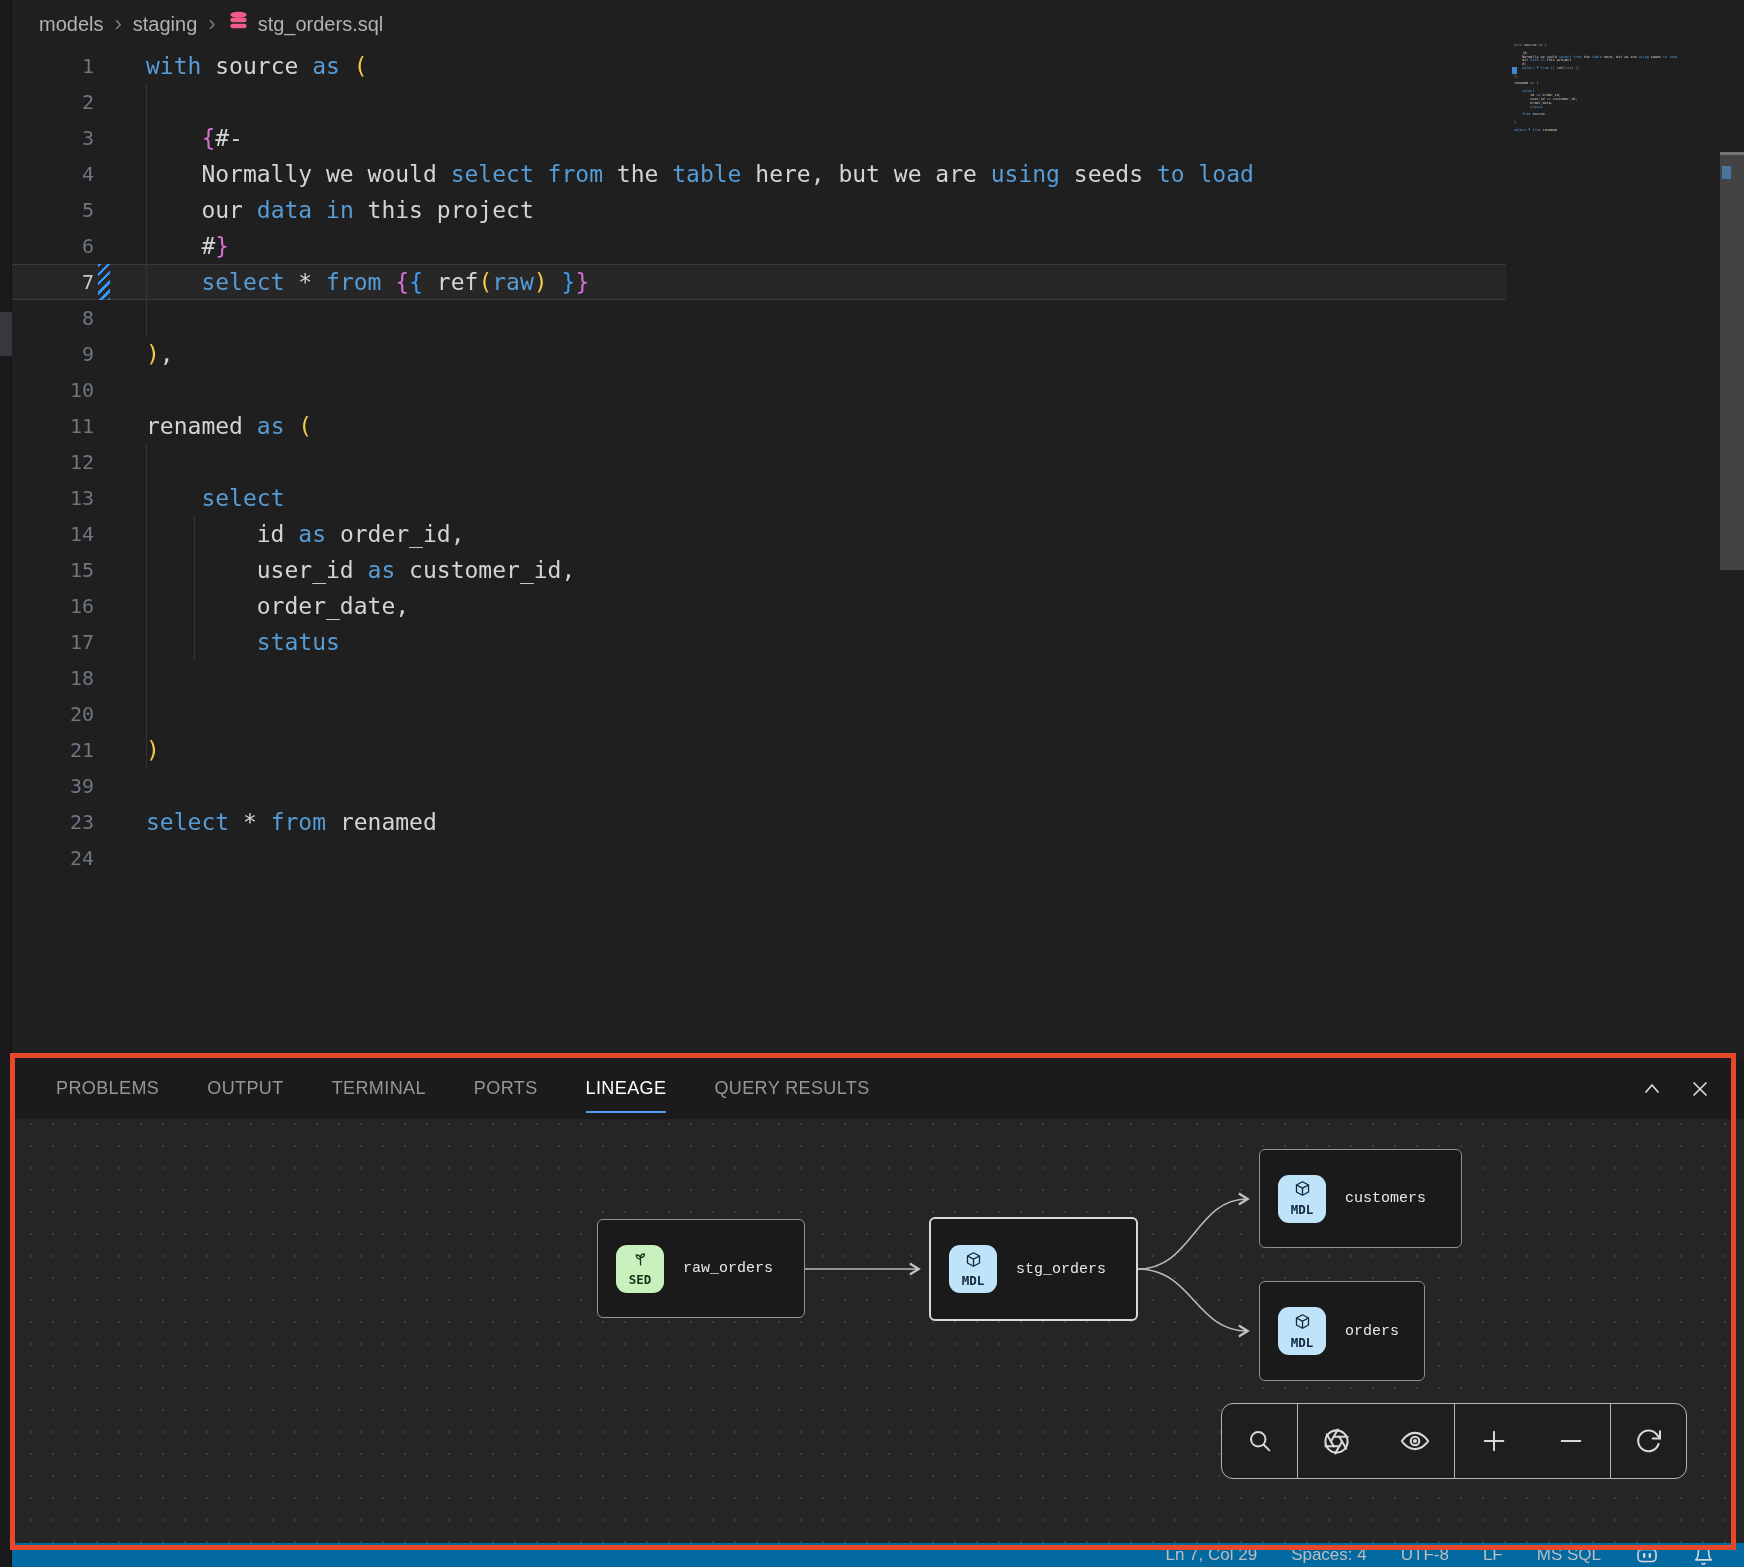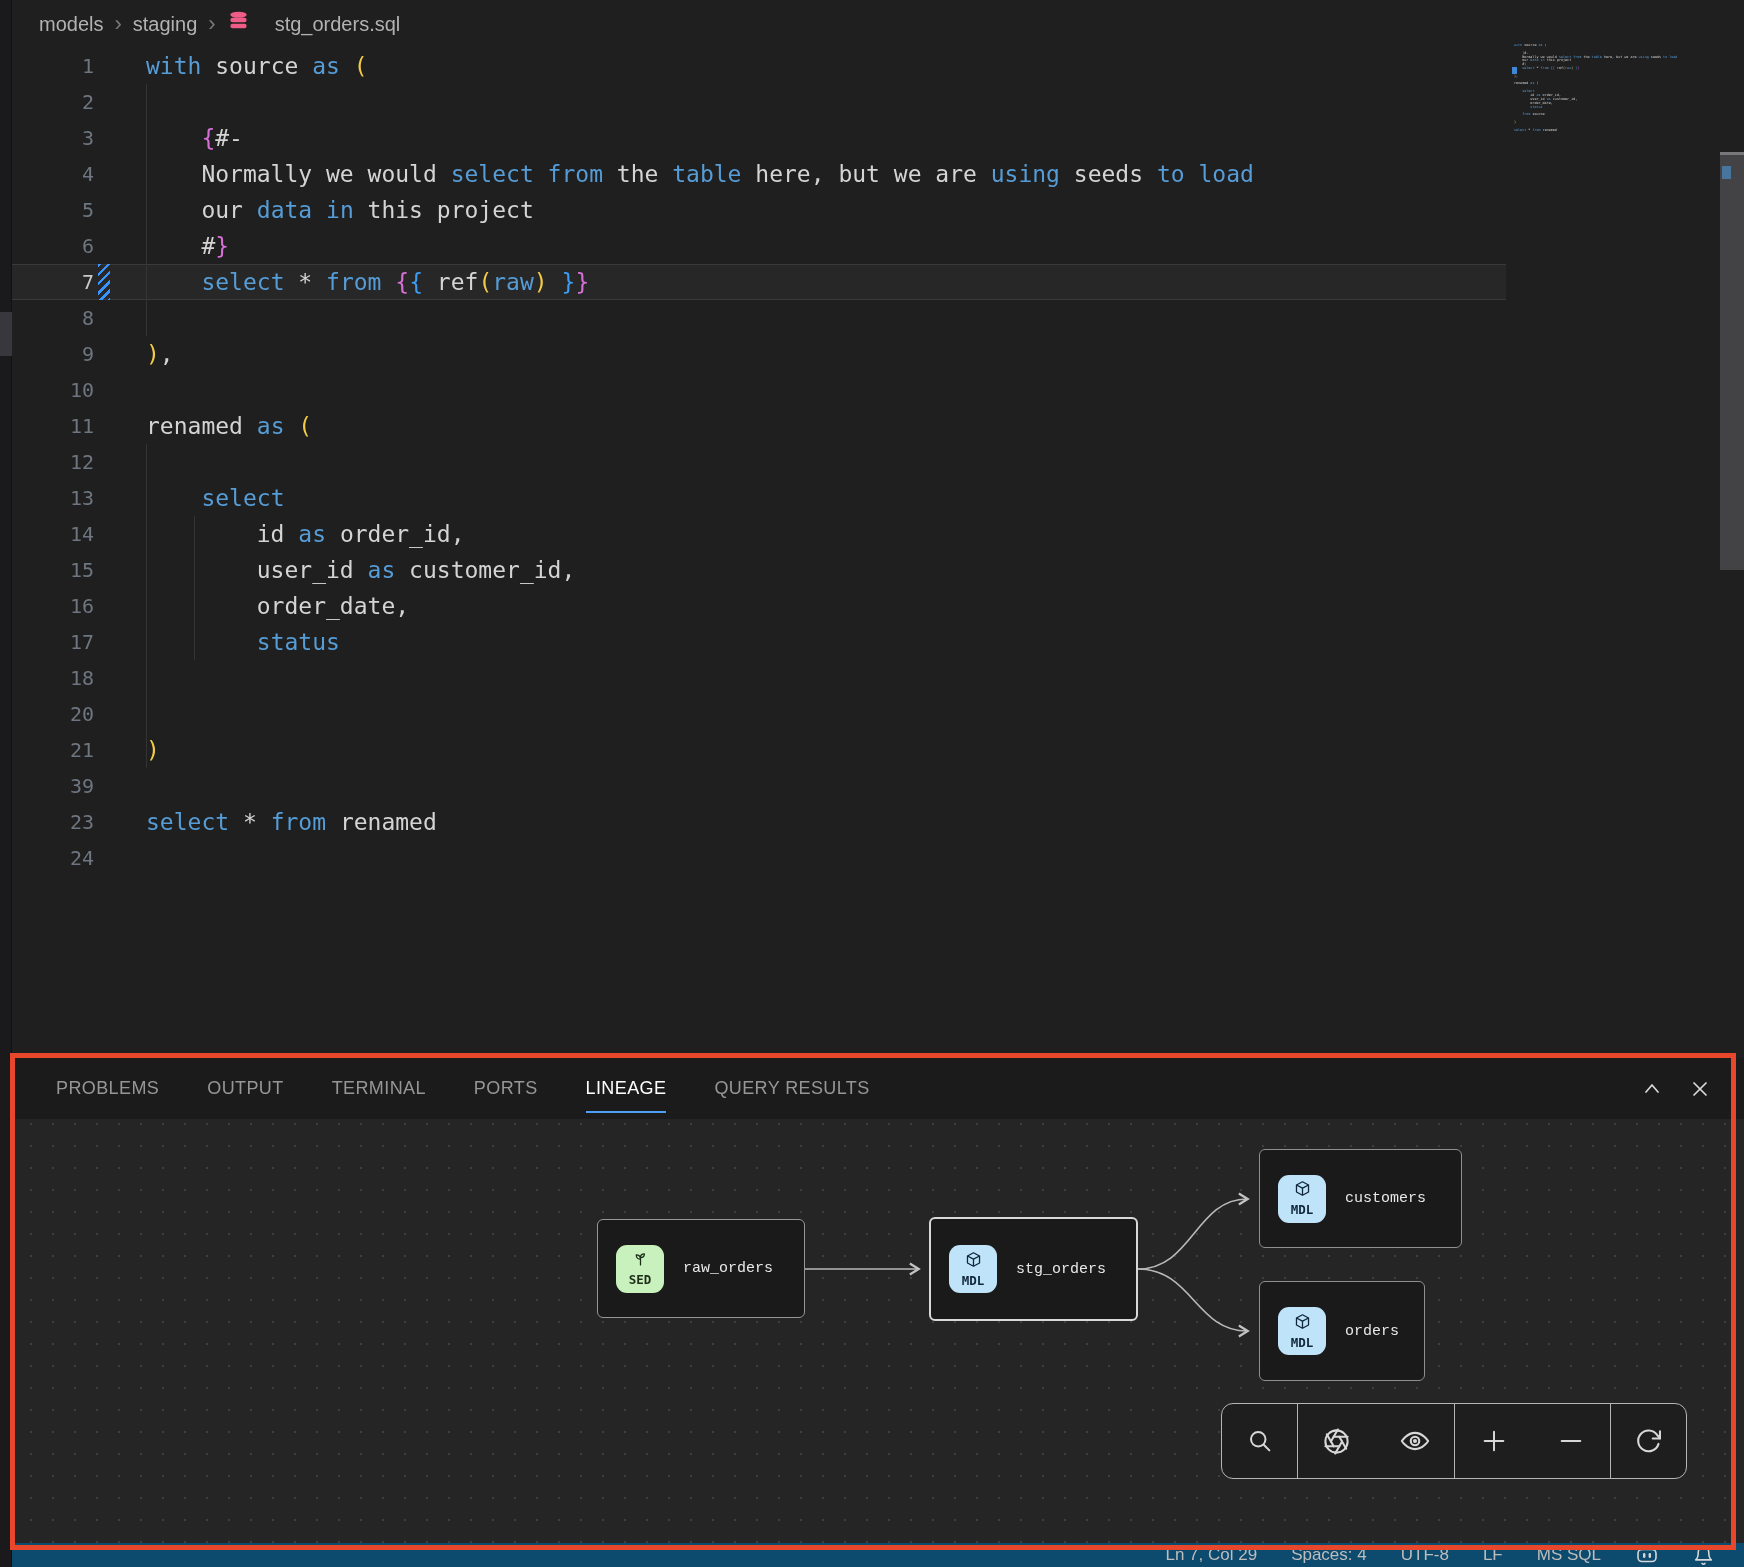--- a/index.html
+++ b/index.html
@@ -10,21 +10,21 @@
   .left-strip { position:absolute; left:0; top:0; width:12px; height:1567px;
                 background:#1a1a1c; border-right:1px solid #111; z-index:5; }
   .strip-handle { position:absolute; left:0; top:312px; width:12px; height:44px; background:#37373d; }
 
   
   .breadcrumb { position:absolute; left:12px; top:0; right:0; height:48px;
                 display:flex; align-items:center; padding-left:27px; gap:11px;
                 font-size:20px; color:#b2b2b2; }
   .crumb { cursor:default; }
   .crumb-sep { color:#7a7a7a; font-size:22px; line-height:20px; }
-  .crumb-file { display:flex; align-items:center; gap:25px; }
+  .crumb-file { display:flex; align-items:center; gap:8px; }
 
   
   .editor { position:absolute; left:12px; top:48px; right:0; height:1010px; }
   .code-row { display:flex; height:36px; width:1494px; position:relative; }
   .code-row.active { background:#272728; box-shadow: inset 0 1px 0 #3a3a3a, inset 0 -1px 0 #3a3a3a; }
   .gutter-num { width:82px; text-align:right; color:#6e7681;
                 font-family:"DejaVu Sans Mono", monospace; font-size:20px; line-height:36px; }
   .gutter-num.cur { color:#c9c9c9; }
   .gutter-hatch { width:12px; margin-left:4px; height:100%; }
   .gutter-hatch.mod { background:repeating-linear-gradient(135deg,#3794ff 0 2.5px,transparent 2.5px 6.5px); }
@@ -78,21 +78,21 @@
 
   .lin-toolbar { position:absolute; left:1209px; top:284px; width:466px; height:76px;
                  border:1.5px solid #b5b5b5; border-radius:12px; background:#1e1e1f;
                  display:flex; align-items:stretch; }
   .tb-sec { display:flex; align-items:center; justify-content:space-around; }
   .tb-sec + .tb-sec { border-left:1.5px solid #b5b5b5; }
   .tb-s1 { width:75px; } .tb-s2 { width:157px; } .tb-s3 { width:156px; } .tb-s4 { flex:1; }
   .tb-btn { display:flex; align-items:center; justify-content:center; cursor:pointer; }
 
   
-  .statusbar { position:absolute; left:12px; top:1543px; width:1732px; height:24px; background:#0c4a6e;
+  .statusbar { position:absolute; left:12px; top:1543px; width:1732px; height:24px; background:#0369a1;
                display:flex; align-items:center; justify-content:flex-end; gap:34px;
                padding-right:30px; font-size:17px; color:#bdbdbd; }
   .sb-item { cursor:pointer; white-space:nowrap; }
   .sb-icon { display:flex; align-items:center; cursor:pointer; }
 
   
   .red-annotation { position:absolute; left:10px; top:1053px; width:1726px; height:497px;
                     border:5px solid #e8472c; z-index:60; pointer-events:none; }
 
   svg.icon { stroke:#d8d8d8; fill:none; stroke-width:1.7; stroke-linecap:round; stroke-linejoin:round; }

